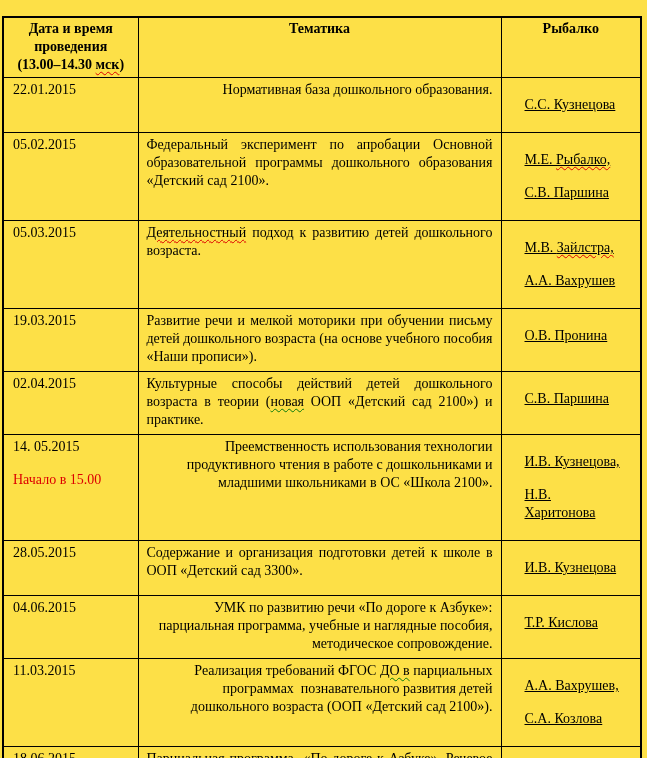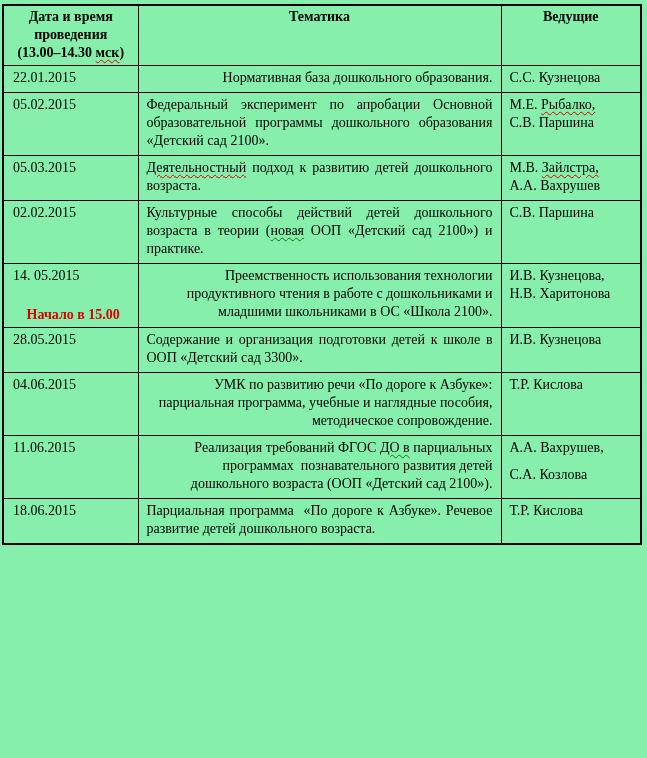--- a/index.html
+++ b/index.html
@@ -3,26 +3,26 @@
 <meta charset="utf-8">
 <style>
   html, body {
     margin: 0;
     padding: 0;
     background: #ffffff;
   }
   #page {
     width: 647px;
     height: 758px;
-    background: #86efac;
+    background: #fde047;
     overflow: hidden;
     font-family: "Liberation Serif", "DejaVu Serif", serif;
     color: #000000;
     box-sizing: border-box;
-    padding: 4px 0 0 2px;
+    padding: 16px 0 0 2px;
   }
   table.schedule {
     border-collapse: collapse;
     table-layout: fixed;
     width: 638px;
     border: 2px solid #000000;
   }
   table.schedule th,
   table.schedule td {
     border: 1.5px solid #000000;
@@ -46,25 +46,24 @@
   td.c-topic {
     padding: 3px 8px 5px 8px;
     white-space: pre-wrap;
   }
   td.c-lead {
     padding: 3px 4px 3px 8px;
   }
   tr.align-justify td.c-topic { text-align: justify; }
   tr.align-left td.c-topic    { text-align: right; }
   .date-note {
-    font-weight: bold;
-    margin-top: 21px;
-    text-align: center;
-  }
-  .lead-line { margin: 0; }
+    font-weight: normal;
+    margin-top: 15px;
+  }
+  .lead-line { margin: 15px; text-decoration: underline; }
   .lead-line.gap { margin-top: 9px; }
   .sq-red {
     text-decoration: underline;
     text-decoration-style: wavy;
     text-decoration-color: #dd0000;
     text-decoration-thickness: 1px;
     text-underline-offset: 2px;
   }
   .sq-green {
     text-decoration: underline;
@@ -85,21 +84,21 @@
       <col style="width:140px">
     </colgroup>
     <thead>
       <tr>
         <th>
           <div>Дата и время</div>
           <div>проведения</div>
           <div class="hdr-sub"><span>(13.00–14.30 </span><span class="sq-red">мск</span><span>)</span></div>
         </th>
         <th>Тематика</th>
-        <th>Ведущие</th>
+        <th>Рыбалко</th>
       </tr>
     </thead>
     <tbody id="schedule-body">
         <tr class="align-left">
     <td class="c-date">
       <div class="date">22.01.2015</div>
 
     </td>
     <td class="c-topic"><span>Нормативная база дошкольного образования.</span></td>
     <td class="c-lead">
@@ -123,21 +122,31 @@
 
     </td>
     <td class="c-topic"><span class="sq-red">Деятельностный</span><span> подход к развитию детей дошкольного возраста.</span></td>
     <td class="c-lead">
             <div class="lead-line"><span>М.В. </span><span class="sq-red">Зайлстра,</span></div>
             <div class="lead-line"><span>А.А. Вахрушев</span></div>
           </td>
   </tr>
         <tr class="align-justify">
     <td class="c-date">
-      <div class="date">02.02.2015</div>
+      <div class="date">19.03.2015</div>
+
+    </td>
+    <td class="c-topic"><span>Развитие речи и мелкой моторики при обучении письму детей дошкольного возраста (на основе учебного пособия «Наши прописи»).</span></td>
+    <td class="c-lead">
+            <div class="lead-line"><span>О.В. Пронина</span></div>
+          </td>
+  </tr>
+        <tr class="align-justify">
+    <td class="c-date">
+      <div class="date">02.04.2015</div>
 
     </td>
     <td class="c-topic"><span>Культурные способы действий детей дошкольного возраста в теории (</span><span class="sq-green">новая</span><span> ООП «Детский сад 2100») и практике.</span></td>
     <td class="c-lead">
             <div class="lead-line"><span>С.В. Паршина</span></div>
           </td>
   </tr>
         <tr class="align-left">
     <td class="c-date">
       <div class="date">14. 05.2015</div>
@@ -164,21 +173,21 @@
       <div class="date">04.06.2015</div>
 
     </td>
     <td class="c-topic"><span>УМК по развитию речи «По дороге к Азбуке»: парциальная программа, учебные и наглядные пособия, методическое сопровождение.</span></td>
     <td class="c-lead">
             <div class="lead-line"><span>Т.Р. Кислова</span></div>
           </td>
   </tr>
         <tr class="align-left">
     <td class="c-date">
-      <div class="date">11.06.2015</div>
+      <div class="date">11.03.2015</div>
 
     </td>
     <td class="c-topic"><span>Реализация требований ФГОС </span><span class="sq-green">ДО в</span><span> парциальных программах  познавательного развития детей дошкольного возраста (ООП «Детский сад 2100»).</span></td>
     <td class="c-lead">
             <div class="lead-line"><span>А.А. Вахрушев,</span></div>
             <div class="lead-line gap"><span>С.А. Козлова</span></div>
           </td>
   </tr>
         <tr class="align-justify">
     <td class="c-date">

